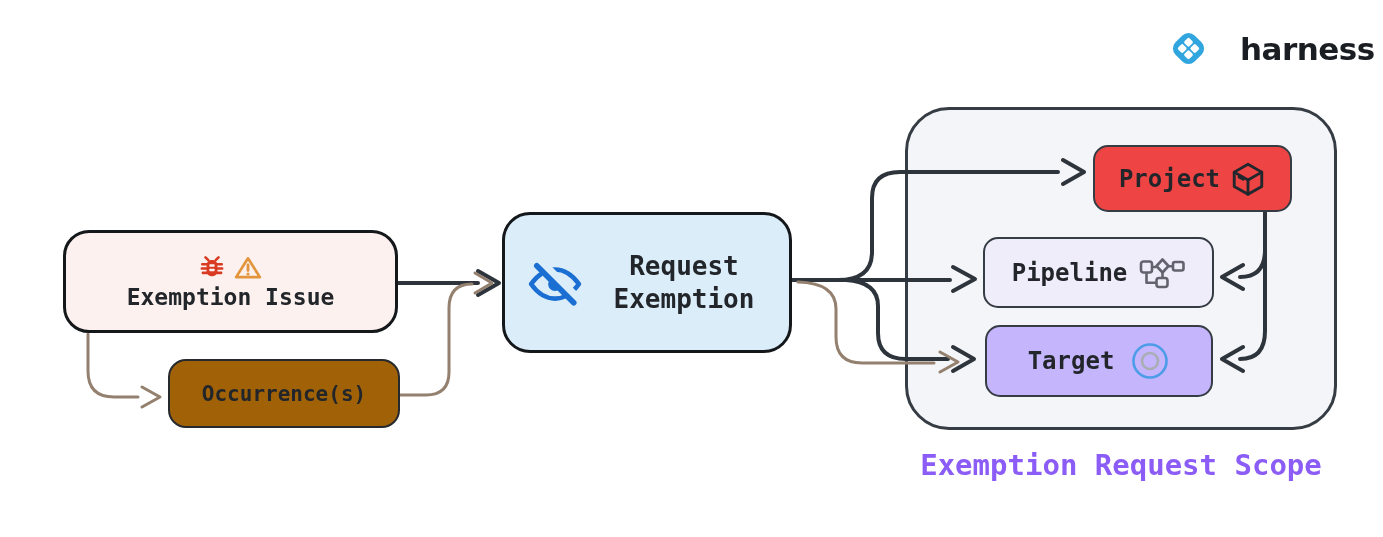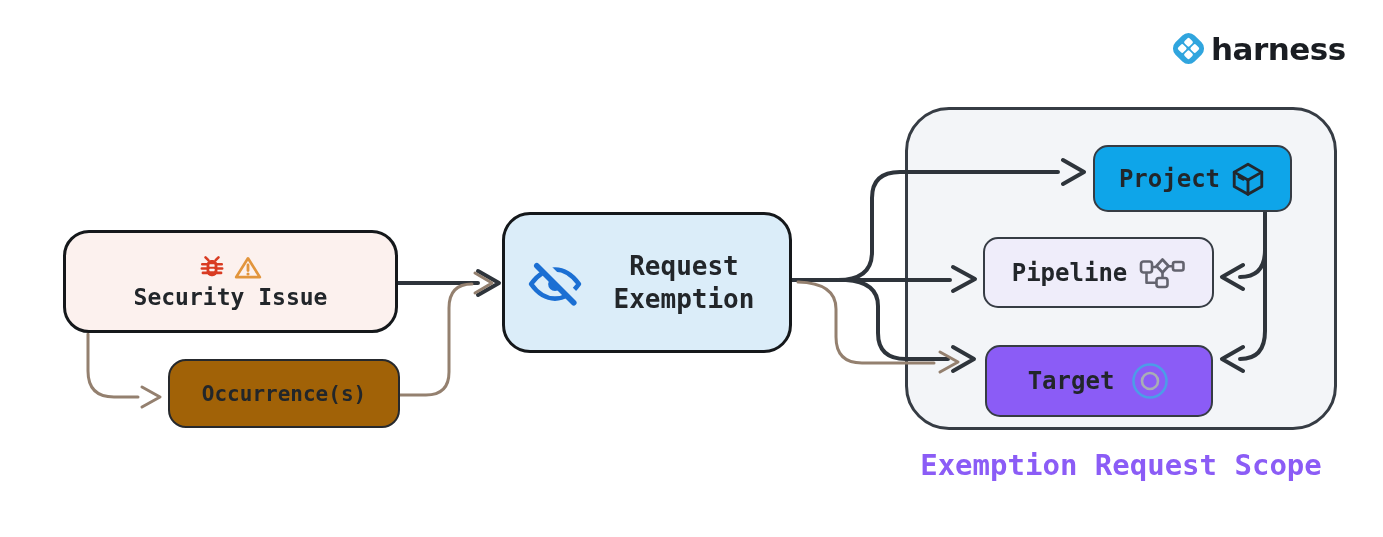--- a/index.html
+++ b/index.html
@@ -29,33 +29,33 @@
   .exemption{
     left:502px;top:212px;width:290px;height:141px;border-radius:28px;
     border:3.5px solid #15181B;background:#DBEDF9;gap:16px;
   }
   .exemption .lbl{font-size:26px;line-height:1.25;text-align:center;white-space:normal;width:168px;}
   
   .scope{
     position:absolute;left:905px;top:107px;width:432px;height:323px;box-sizing:border-box;
     border:3px solid #363C44;border-radius:44px;background:#F3F5F8;z-index:1;
   }
-  .project{left:1093px;top:145px;width:199px;height:67px;border-radius:15px;background:#0ea5e9;gap:10px;}
+  .project{left:1093px;top:145px;width:199px;height:67px;border-radius:15px;background:#ef4444;gap:10px;}
   .pipeline{left:983px;top:237px;width:231px;height:71px;border-radius:15px;background:#EFEDFA;gap:12px;}
-  .target{left:985px;top:325px;width:228px;height:72px;border-radius:15px;background:#8b5cf6;gap:16px;margin-top:20px;}
+  .target{left:985px;top:325px;width:228px;height:72px;border-radius:15px;background:#c4b5fd;gap:16px;}
   .project .lbl,.pipeline .lbl,.target .lbl{font-size:24px;}
   .scope-label{
     position:absolute;left:905px;top:448px;width:432px;text-align:center;z-index:3;
     font-size:29px;font-weight:bold;color:#8b5cf6;white-space:nowrap;
   }
   
   .logo{position:absolute;left:1169px;top:29px;display:flex;align-items:center;gap:3px;z-index:3;}
   .logo .brand{
     font-family:"DejaVu Sans","Liberation Sans",sans-serif;font-weight:bold;
-    font-size:31px;color:#1A1D22;letter-spacing:-0.5px;
+    font-size:31px;color:#1A1D22;letter-spacing:-0.5px;margin-left:29px;
   }
 </style>
 </head>
 <body>
 
 <div class="canvas">
 
   <div class="scope"></div>
 
   <svg class="arrow-layer" viewBox="0 0 1383 537">
@@ -85,21 +85,21 @@
         <rect x="7" y="4.6" width="10" height="15" rx="4.4" fill="#D93B22"></rect>
         <rect x="9.6" y="8.6" width="4.8" height="2.3" rx="0.6" fill="#FCF1EE"></rect>
         <rect x="9.6" y="12.6" width="4.8" height="2.3" rx="0.6" fill="#FCF1EE"></rect>
       </svg>
       <svg width="28" height="26" viewBox="0 0 26 24">
         <path d="M13 3 L24 20.5 H2 Z" fill="none" stroke="#E2953C" stroke-width="2.5" stroke-linejoin="round"></path>
         <path d="M13 9.2 V 14.4" stroke="#E2953C" stroke-width="2.6" stroke-linecap="round"></path>
         <circle cx="13" cy="17.6" r="1.45" fill="#E2953C"></circle>
       </svg>
     </div>
-    <div class="lbl">Security Issue</div>
+    <div class="lbl">Exemption Issue</div>
   </div>
 
   <div class="node occurrence">
     <div class="lbl">Occurrence(s)</div>
   </div>
 
   <div class="node exemption">
     <svg width="58" height="50" viewBox="0 0 54 48">
       <path d="M4 25 Q14 11 27 11 Q40 11 50 25 Q40 39 27 39 Q14 39 4 25 Z" fill="none" stroke="#1B6FD3" stroke-width="4.4" stroke-linejoin="round"></path>
       <circle cx="27" cy="25" r="6.6" fill="#1B6FD3"></circle>

